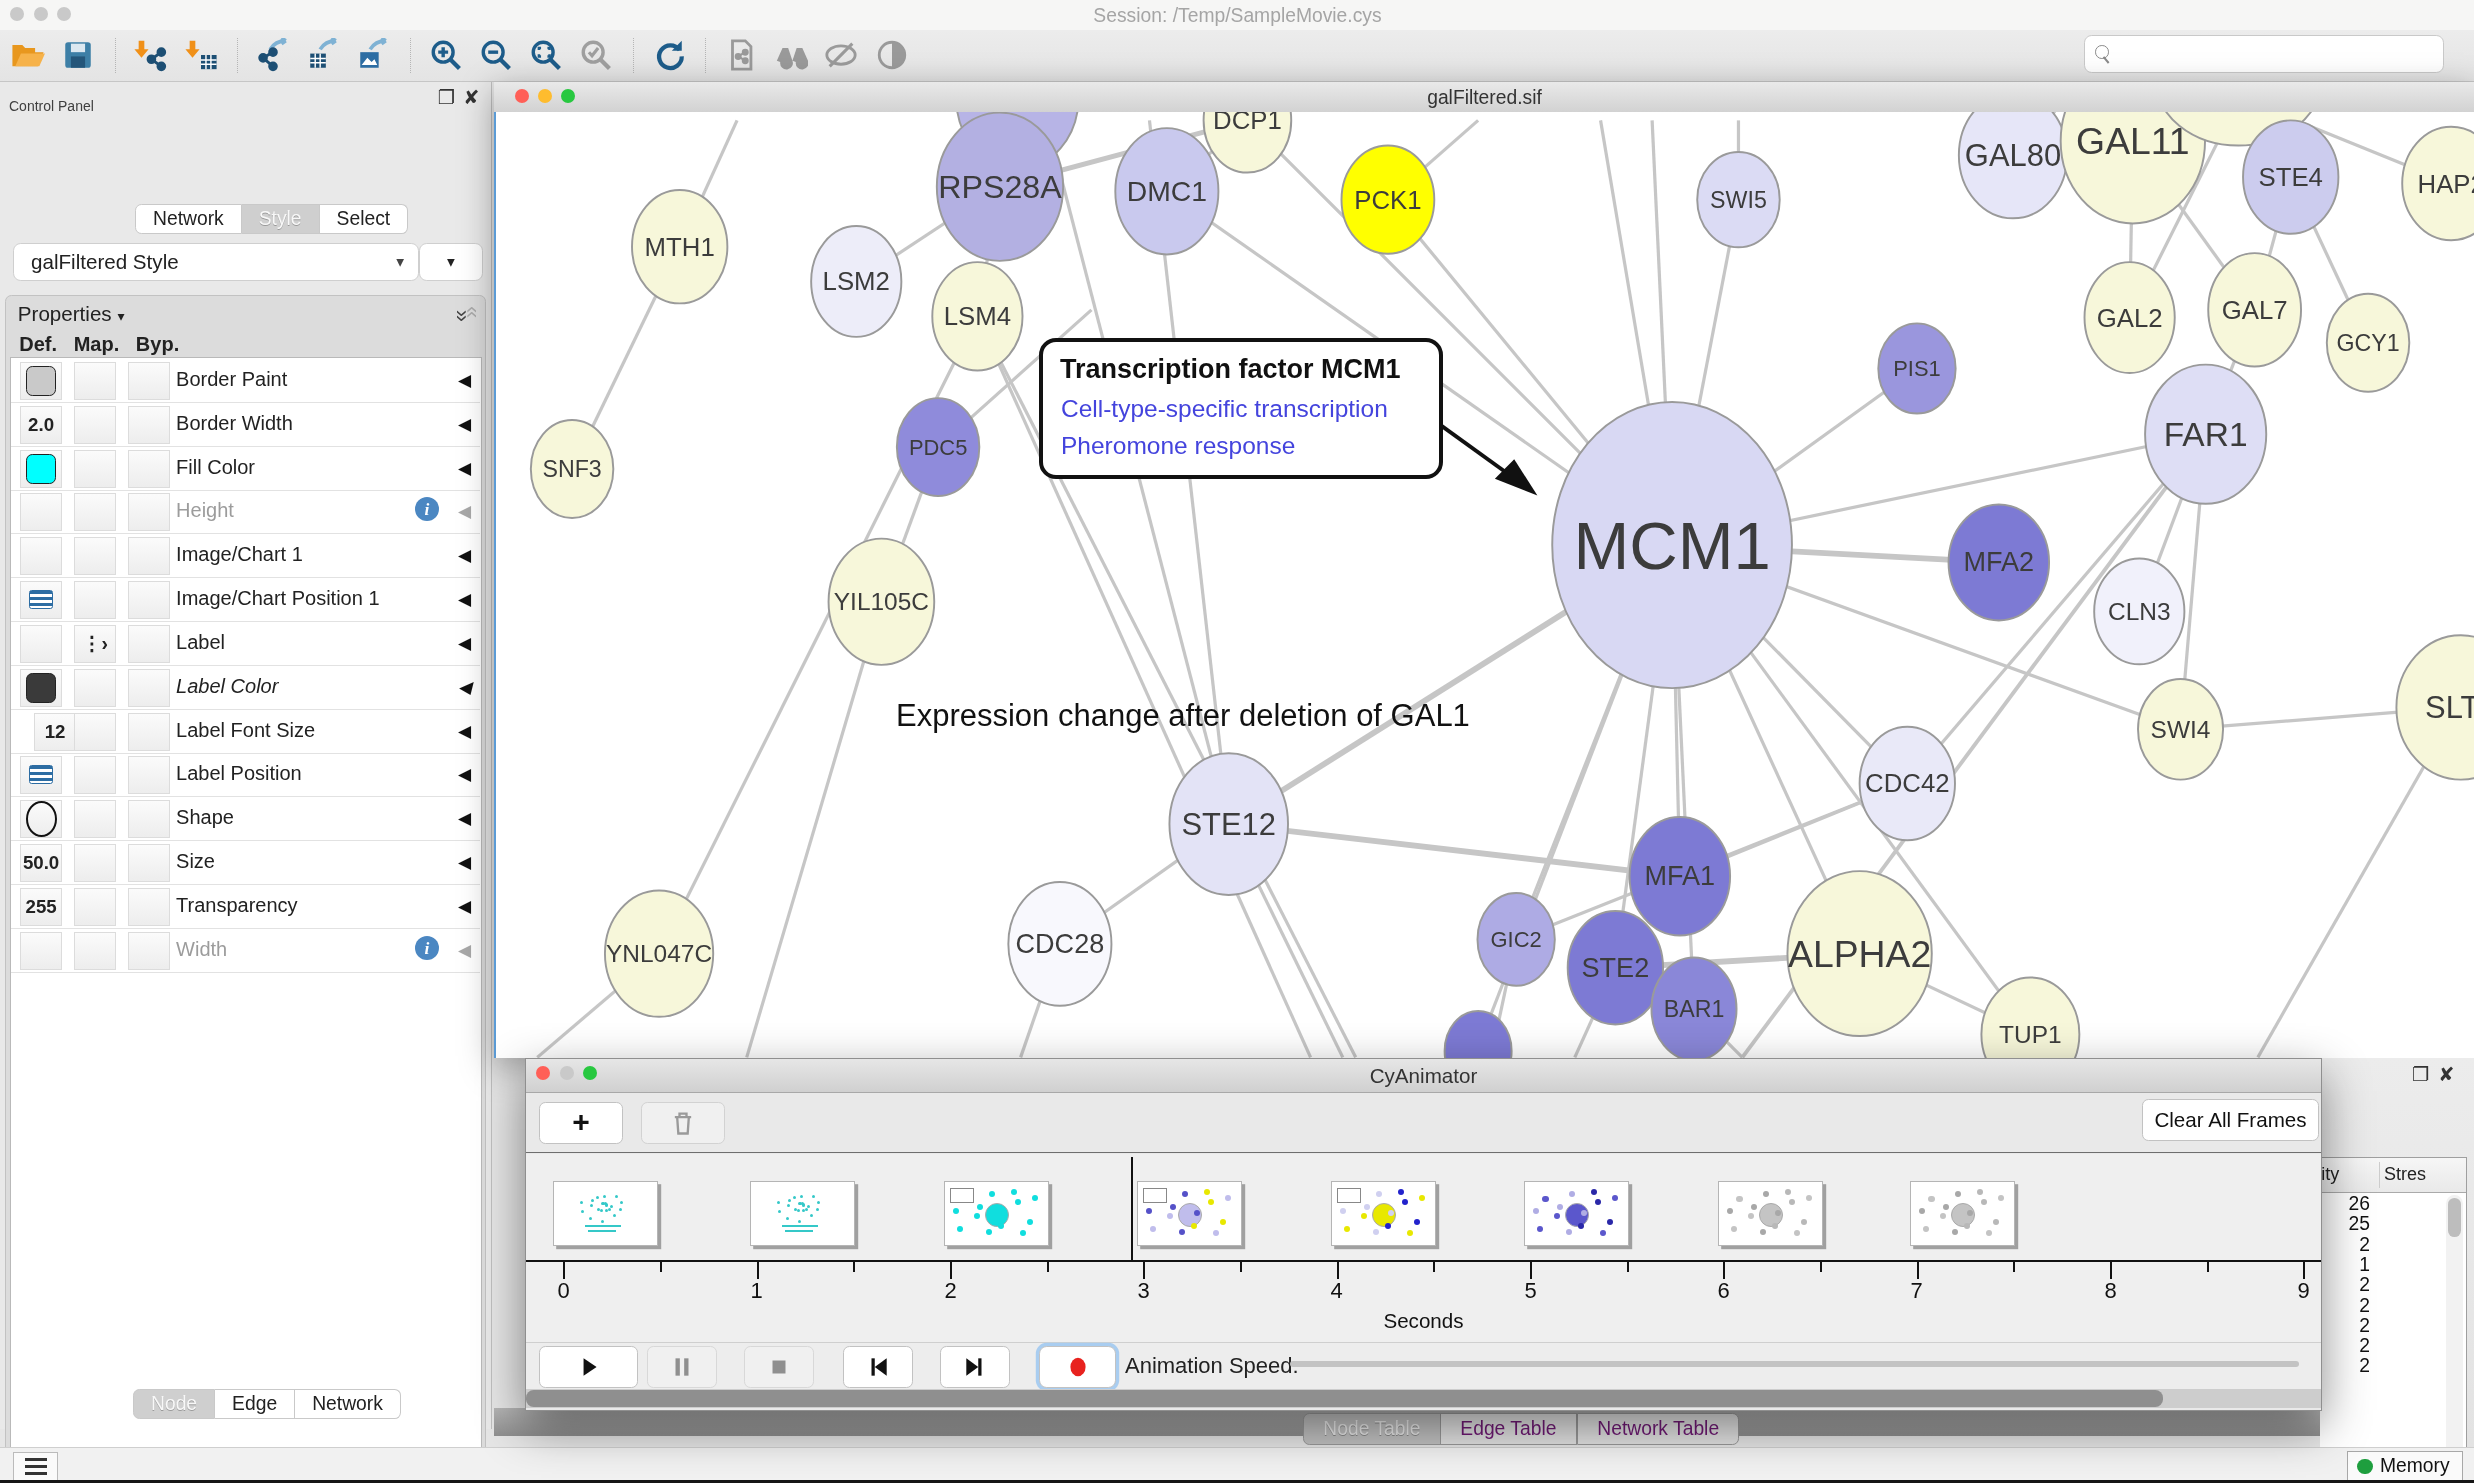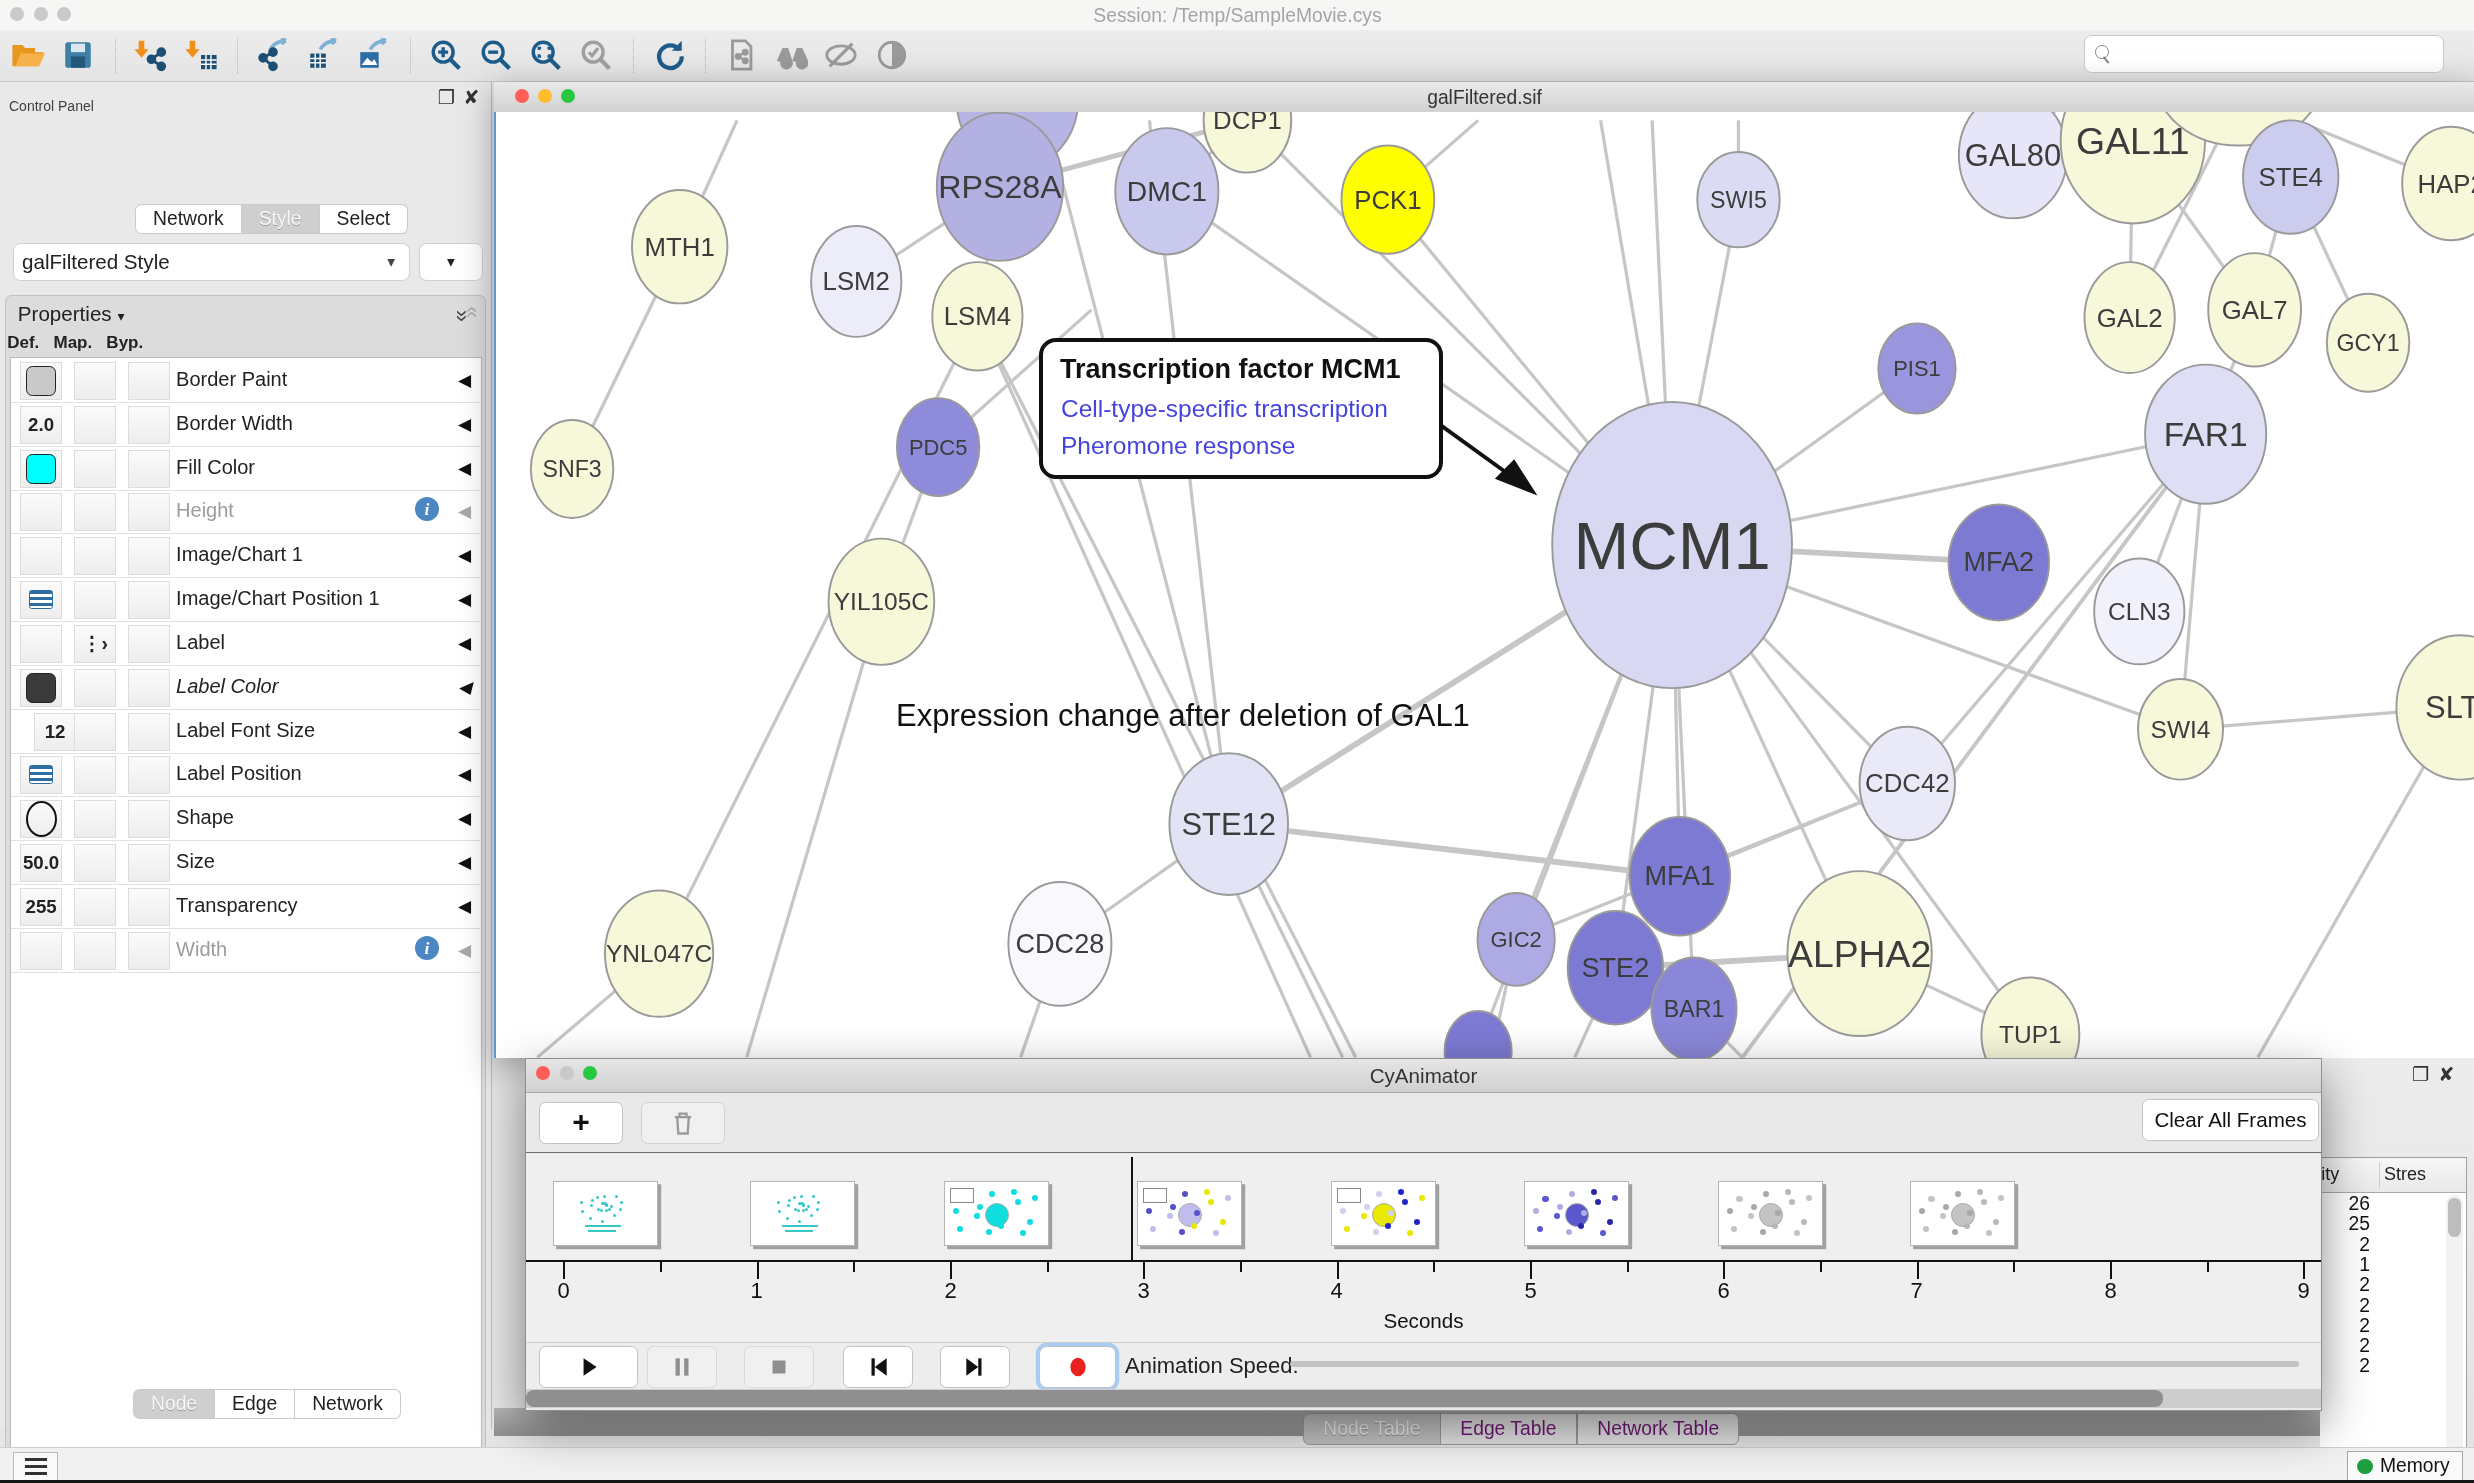--- a/index.html
+++ b/index.html
@@ -18,27 +18,27 @@
   #searchbox .mag:after{content:"";position:absolute;left:9px;top:10.3px;width:1.9px;height:7.7px;background:#8a8a8a;transform:rotate(-40deg)}
   
   #control-panel{left:0;top:82px;width:491px;height:1347px;background:#e9e9e9;border-right:0.6px solid #bfbfbf}
   #cp-title{left:9px;top:16px;font-size:14px;color:#404040}
   .winctl{font-size:19.3px;color:#333;top:3.9px}
   .seg{display:flex;position:absolute}
   .seg .sbtn{height:28px;line-height:28px;padding:0 17px;font-size:19.3px;color:#222;background:#fff;border:0.6px solid #c9c9c9;border-left:none}
   .seg .sbtn:first-child{border-left:0.6px solid #c9c9c9;border-radius:6.4px 0 0 6.4px}
   .seg .sbtn:last-child{border-radius:0 6.4px 6.4px 0}
   .seg .sbtn.sel{background:#cfcfcf;color:#f8f8f8;text-shadow:0 0.6px 0.6px #9a9a9a}
-  #style-combo{left:13px;top:161px;width:387px;height:36px;background:#fff;border:1.3px solid #cfcfcf;border-radius:7.7px;font-size:20.6px;color:#222;line-height:35px;padding-left:8px}
+  #style-combo{left:13px;top:161px;width:387px;height:36px;background:#fff;border:1.3px solid #cfcfcf;border-radius:7.7px;font-size:20.6px;color:#222;line-height:35px;padding-left:17px}
   #style-combo .car{position:absolute;right:14px;top:0;font-size:15.5px;color:#444}
   #style-menu-btn{left:419px;top:161px;width:62px;height:36px;background:#fff;border:1.3px solid #cfcfcf;border-radius:7.7px;text-align:center;font-size:15.5px;color:#222;line-height:35px}
   #props{left:5.2px;top:213px;width:479px;height:1160px;background:#dcdcdc;border:0.6px solid #c2c2c2;border-radius:6.4px}
   #props-head{left:11.6px;top:6.4px;font-size:20.6px;color:#222}
   #props-chev{right:10.3px;top:5.2px;font-size:22px;color:#444;letter-spacing:-3.9px}
-  #props-cols{left:1px;top:37px;font-size:17px;font-weight:bold;color:#222}
+  #props-cols{left:13px;top:37px;font-size:20px;font-weight:bold;color:#222}
   #props-body{left:3.9px;top:61px;width:470px;height:1094px;background:#fff;border:0.6px solid #b9b9b9}
   .prow{left:0;width:469px;height:44px;border-bottom:0.6px solid #e2e2e2;position:absolute}
   .pcell{top:3.9px;width:40px;height:36px;background:linear-gradient(#fbfbfb,#ededed);border:0.6px solid #dcdcdc;position:absolute;display:flex;align-items:center;justify-content:center;font-size:18.7px;font-weight:bold;color:#222}
   .plabel{left:165px;top:10.3px;font-size:20px;color:#222;position:absolute}
   .plabel.dis{color:#9c9c9c}
   .parrow{right:9px;top:11.6px;font-size:17px;color:#111;position:absolute}
   .parrow.dis{color:#a8a8a8}
   .pinfo{right:41px;top:7.7px;width:24.5px;height:24.5px;border-radius:50%;background:#4b87c2;color:#fff;font-size:17.4px;font-weight:bold;text-align:center;line-height:24.5px;position:absolute;font-family:"Liberation Serif",serif;font-style:italic}
   .swatch{width:28px;height:28px;border-radius:6.4px;border:1.3px solid #222}
   .ellipse-ic{width:27px;height:32px;border-radius:50%;border:2.6px solid #111}

